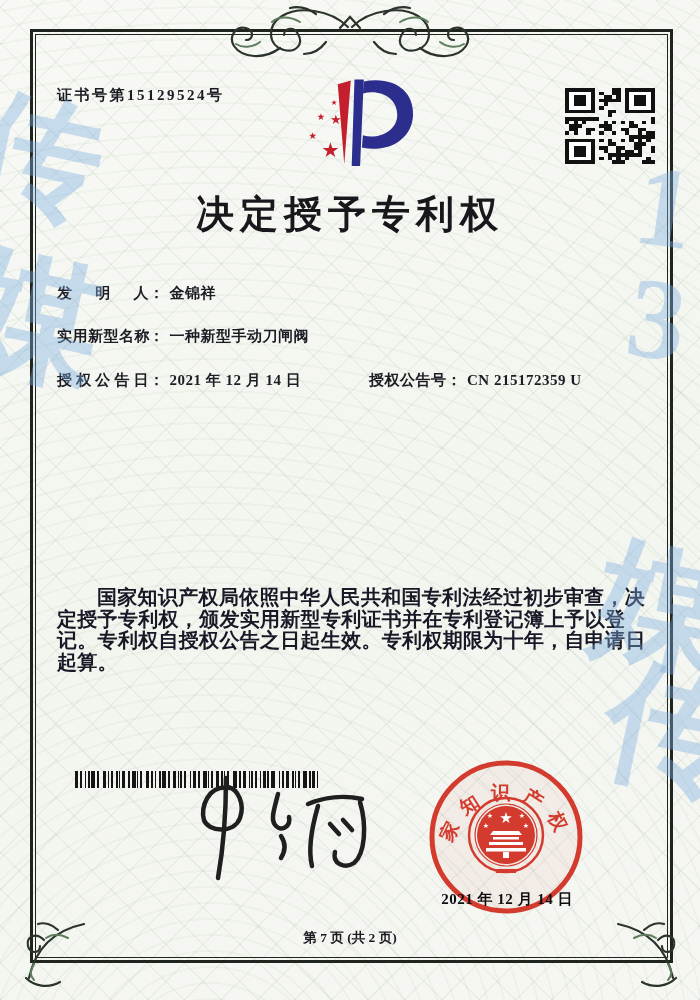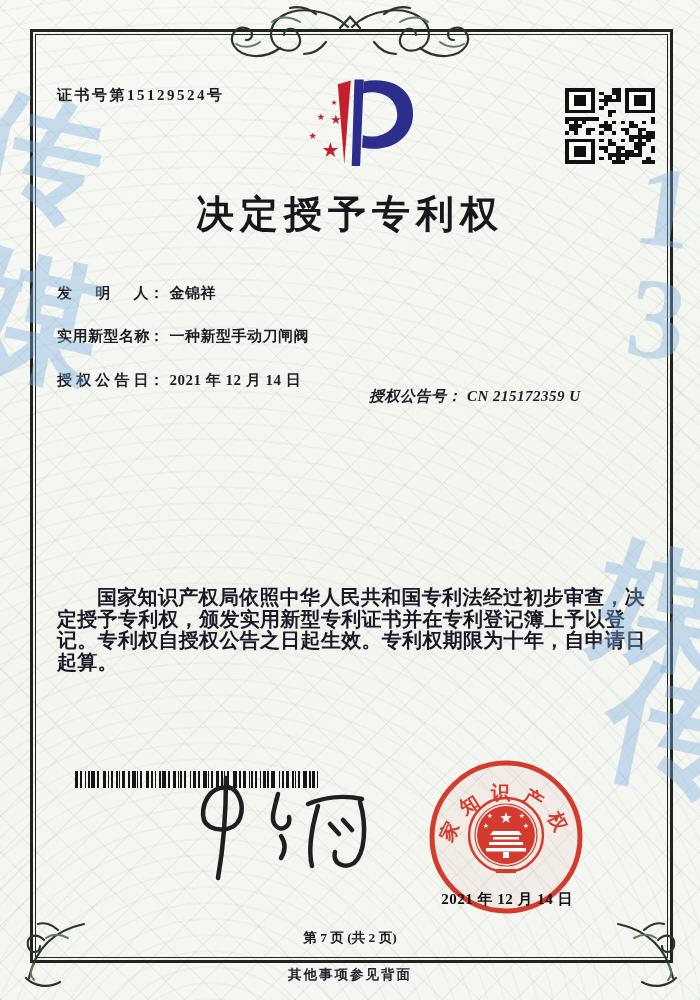--- a/index.html
+++ b/index.html
@@ -20,21 +20,21 @@
            letter-spacing:2.5px;color:#1b1b22;}
   .logo{position:absolute;left:282px;top:74px;}
   .qr{position:absolute;left:565px;top:88px;width:90px;height:76px;}
   .title{position:absolute;left:0;top:189px;width:100%;text-align:center;font-size:38px;
          font-weight:bold;letter-spacing:6px;color:#17171c;}
   .fields{position:absolute;left:57px;top:284px;right:36px;}
   .frow{position:relative;height:43.4px;white-space:nowrap;font-size:15px;
         font-weight:bold;color:#1c1c24;letter-spacing:.5px;}
   .flabel{display:inline-block;width:92px;text-align:justify;text-align-last:justify;vertical-align:top;}
   .fvalue{margin-left:5px;}
-  .pair2{position:absolute;left:312px;top:16px;font-style:italic;}
+  .pair2{position:absolute;left:312px;top:0;}
   .paras{position:absolute;left:57px;top:587px;width:594px;color:#181826;}
   .paras p{margin:0;text-indent:2em;font-size:20px;line-height:21.6px;font-weight:600;letter-spacing:.3px;}
   .barcode{position:absolute;left:75px;top:771px;width:318px;height:17px;display:flex;overflow:hidden;}
   .barcode i{display:block;height:100%;background:#151515;flex:none;}
   .director{position:absolute;left:74px;top:821px;font-size:17.5px;font-weight:bold;
             line-height:31px;color:#17171c;}
   .signature{position:absolute;left:186px;top:774px;z-index:8;}
   .seal{position:absolute;left:426px;top:756px;z-index:9;}
   .seal-date{position:absolute;left:428px;top:890px;width:158px;text-align:center;z-index:10;
              font-size:15px;font-weight:bold;color:#0e0e10;letter-spacing:.5px;}
@@ -351,21 +351,20 @@
         <rect x="67" y="80" width="26" height="2.5"></rect>
         <rect x="63" y="85" width="34" height="3"></rect>
         <rect x="60" y="91" width="40" height="3.5"></rect>
         <rect x="77" y="95" width="6" height="6"></rect>
       </g>
     </g>
   </svg>
   <div class="seal-date">2021 年 12 月 14 日</div>
 
   <div class="page-info">第 7 页 (共 2 页)</div>
-  <div class="back-note">其他事项参见背面</div>
 
   <span class="wm" style="left:-28px;top:92px;font-size:130px;transform:rotate(12deg)">传</span>
   <span class="wm" style="left:-38px;top:248px;font-size:140px;transform:rotate(12deg)">媒</span>
   <span class="wm" style="left:636px;top:150px;font-size:115px;transform:rotate(8deg)">1</span>
   <span class="wm" style="left:628px;top:262px;font-size:115px;transform:rotate(8deg)">3</span>
   <span class="wm" style="left:596px;top:540px;font-size:135px;transform:rotate(12deg)">媒</span>
   <span class="wm" style="left:606px;top:662px;font-size:135px;transform:rotate(12deg)">传</span>
 </div>
 
 </body></html>

